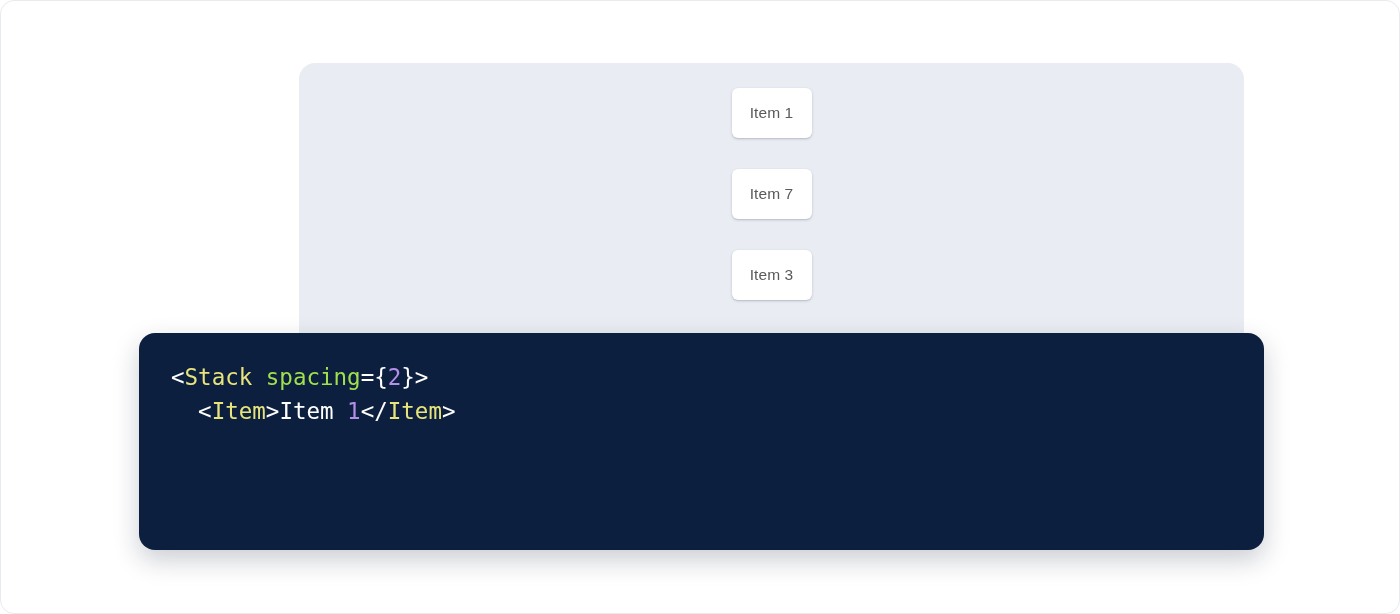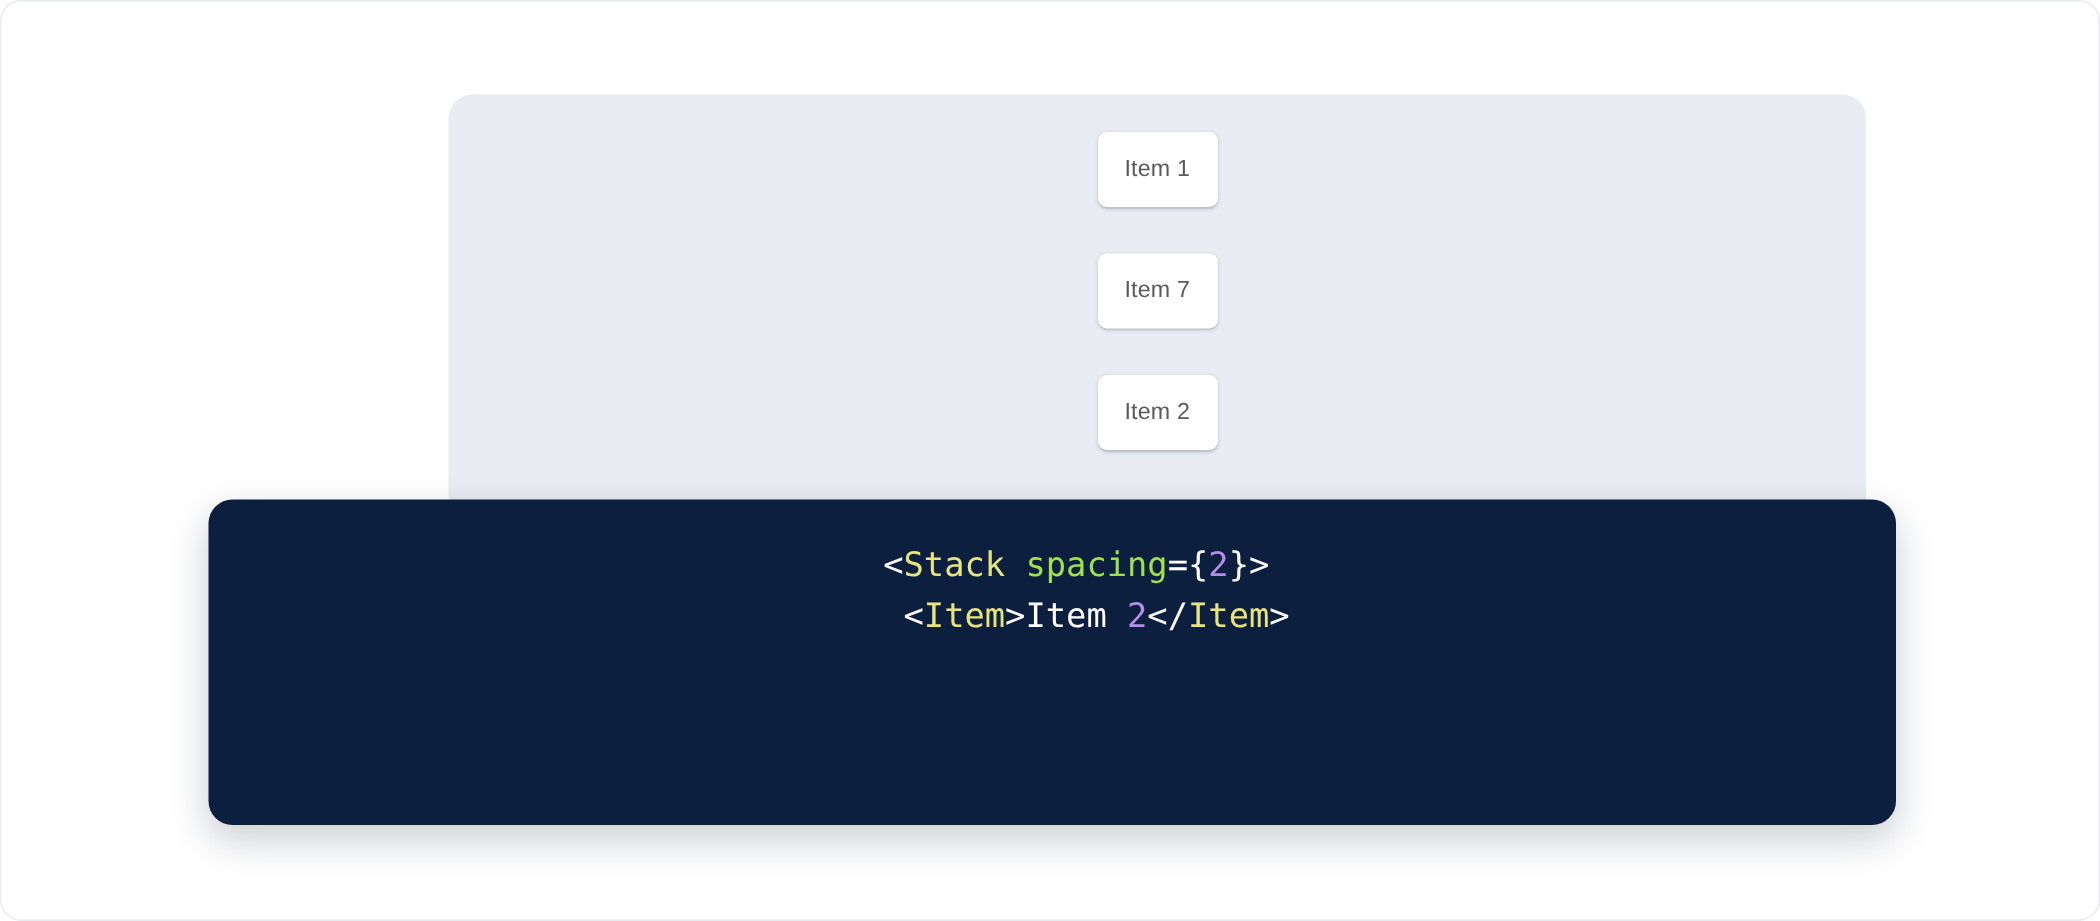--- a/index.html
+++ b/index.html
@@ -74,21 +74,21 @@
   }
 
   .code {
     font-family: "DejaVu Sans Mono", "Liberation Mono", monospace;
     font-size: 22.5px;
     line-height: 33.6px;
     white-space: pre;
     color: #ffffff;
   }
 
-  .code-line { display: block; text-align: center; }
+  .code-line { display: block; }
 
   
   .tok-punct  { color: #ffffff; }
   .tok-tag    { color: #e8e47c; }
   .tok-attr   { color: #9fe04c; }
   .tok-num    { color: #b48ee8; }
   .tok-text   { color: #ffffff; }
 </style>
 </head>
 <body>
@@ -97,24 +97,24 @@
 
   <div class="preview-panel">
     <div class="stack" id="stack-container">
         <div class="stack-item">
           <span>Item 1</span>
         </div>
         <div class="stack-item">
           <span>Item 7</span>
         </div>
         <div class="stack-item">
-          <span>Item 2</span>
+          <span>Item 3</span>
         </div>
       </div>
   </div>
 
   <div class="code-panel">
     <div class="code" id="code-block"><span class="code-line"><span class="tok-punct">&lt;</span><span class="tok-tag">Stack</span><span class="tok-punct"> </span><span class="tok-attr">spacing</span><span class="tok-punct">={</span><span class="tok-num">2</span><span class="tok-punct">}&gt;</span>
-</span><span class="code-line"><span class="tok-indent">  </span><span class="tok-punct">&lt;</span><span class="tok-tag">Item</span><span class="tok-punct">&gt;</span><span class="tok-text">Item </span><span class="tok-num">2</span><span class="tok-punct">&lt;/</span><span class="tok-tag">Item</span><span class="tok-punct">&gt;</span>
+</span><span class="code-line"><span class="tok-indent">  </span><span class="tok-punct">&lt;</span><span class="tok-tag">Item</span><span class="tok-punct">&gt;</span><span class="tok-text">Item </span><span class="tok-num">1</span><span class="tok-punct">&lt;/</span><span class="tok-tag">Item</span><span class="tok-punct">&gt;</span>
 </span></div>
   </div>
 
 </div>
 
 </body></html>

